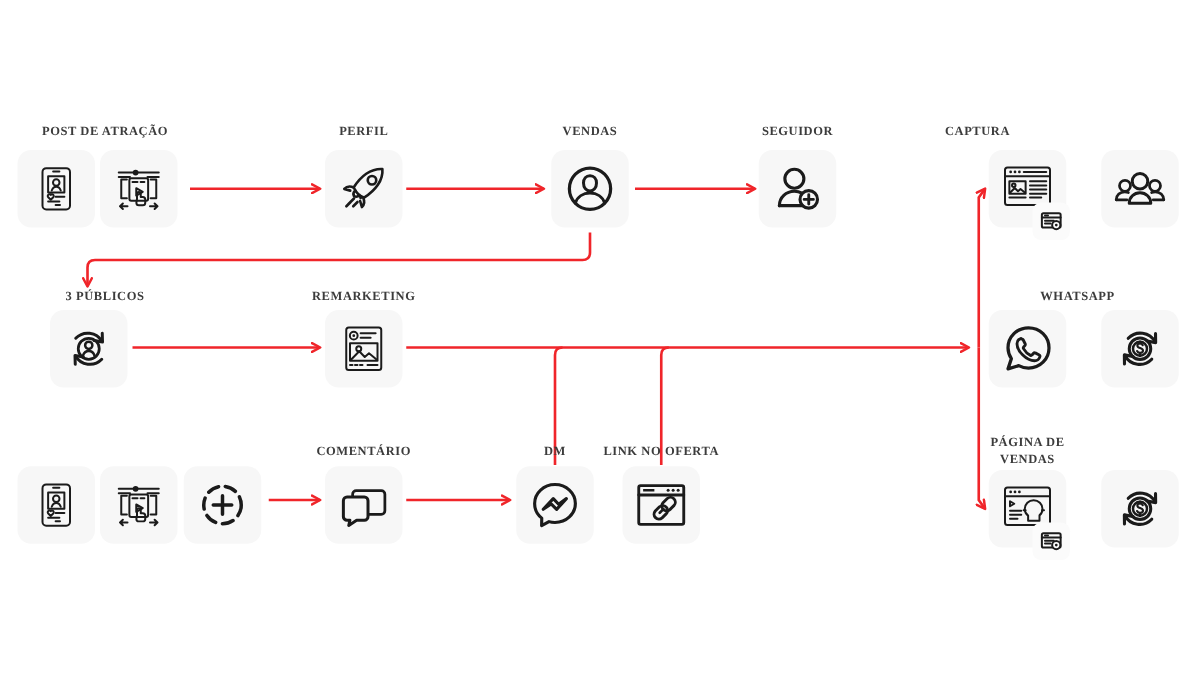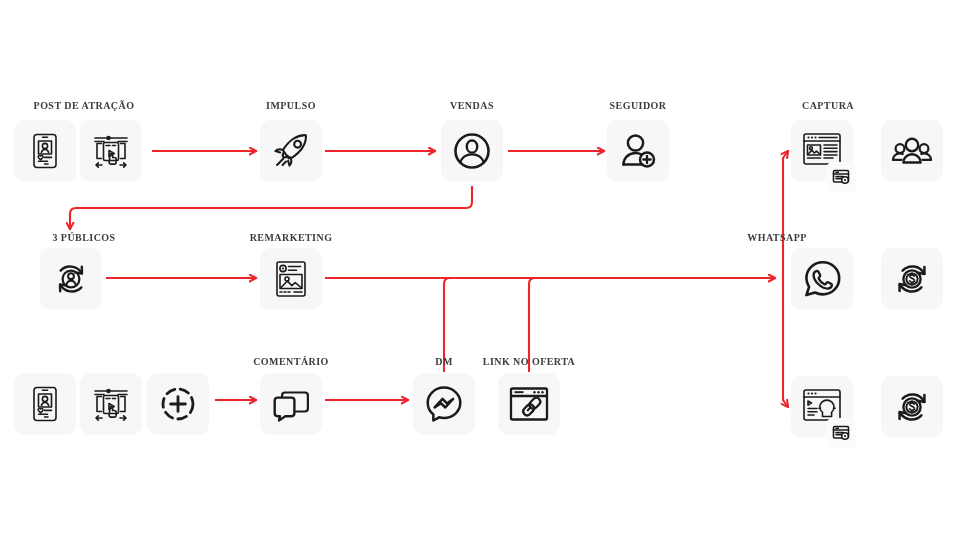--- a/index.html
+++ b/index.html
@@ -92,21 +92,21 @@
       <rect class="thin" x="14.5" y="13.5" width="15" height="18" rx="1.5"></rect>
       <path class="thin" d="M17 16.5h4M23.5 16.5h3"></path>
       <path class="thin" d="M20 21.5l5.2 3-5.2 3z"></path>
       <path class="thin" d="M8 14.5h4.5M8 14.5v15M8 29.5h4.5M36 14.5h-4.5M36 14.5v15M36 29.5h-4.5"></path>
       <path class="thin" d="M20.6 30.2v-4.1c0-.9.7-1.6 1.5-1.6s1.5.7 1.5 1.6v2.4h1.6c1.1 0 2 .9 2 2v2.6c0 1.1-.9 2-2 2h-3.1c-1.1 0-2-.9-2-2z"></path>
       <path class="thin" d="M13 36h-6M7 36l2.3-2.2M7 36l2.3 2.2"></path>
       <path class="thin" d="M31 36h6M37 36l-2.3-2.2M37 36l-2.3 2.2"></path>
     </svg>
   </div>
 
-  <div class="label" style="left:231px;top:99px;width:120px;">IMPULSO</div>
+  <div class="label" style="left:231px;top:99px;width:120px;">PERFIL</div>
   <div class="tile" style="left:260px;top:120px;">
     <svg width="42" height="42" viewBox="0 0 42 42" class="ico">
       <path d="M18.5 27.5c-3.4-3.4-3.9-4-5.6-7.5 3-4.7 6-8.2 10.1-11C27.6 6 32.5 5 35.9 5.2c.3 3.4-.6 8.2-3.6 12.6-2.8 4.2-6.4 7.3-11 10.3-3.5-1.7-3.8-2.4-2.8.4z" fill="none"></path>
       <path d="M13 20c-3.2-1.4-5.6-1-7.6 1.1l4.8 1.4"></path>
       <path d="M20.5 28c1.5 3.2 1.1 5.6-1 7.6l-1.4-4.8"></path>
       <circle cx="27.6" cy="14.2" r="3.4"></circle>
       <path d="M13.2 28.8l-4.6 4.6M10.5 31.6l-3.4 3.4M16 31.6l-3.4 3.4"></path>
       <path d="M14.2 22.4c-1.4 1.2-1.8 3-1 4.5 1.5.8 3.3.4 4.5-1"></path>
     </svg>
   </div>
@@ -124,21 +124,21 @@
   <div class="tile" style="left:607px;top:120px;">
     <svg width="42" height="42" viewBox="0 0 42 42" class="ico">
       <circle cx="18.5" cy="13" r="7.6" stroke-width="2.5"></circle>
       <path d="M6.5 34.5c0-6.6 5.4-11.5 12-11.5 2.2 0 4.2.5 6 1.5" stroke-width="2.5"></path>
       <path d="M6.5 34.5h18.5" stroke-width="2.5"></path>
       <circle cx="30" cy="29.5" r="7" stroke-width="2.5"></circle>
       <path d="M30 25.8v7.4M26.3 29.5h7.4" stroke-width="2.3"></path>
     </svg>
   </div>
 
-  <div class="label" style="left:768px;top:99px;width:120px;">CAPTURA</div>
+  <div class="label" style="left:722px;top:99px;width:120px;">CAPTURA</div>
   <div class="tile" style="left:791px;top:120px;">
     <svg width="46" height="46" viewBox="0 0 46 46" class="ico">
       <rect class="thin" x="5" y="6" width="36" height="30" rx="2"></rect>
       <path class="thin" d="M5 13h36"></path>
       <circle class="fil" cx="9.5" cy="9.5" r="1.1"></circle>
       <circle class="fil" cx="13" cy="9.5" r="1.1"></circle>
       <circle class="fil" cx="16.5" cy="9.5" r="1.1"></circle>
       <path class="thin" d="M20 9.5h18"></path>
       <rect class="thin" x="8.5" y="17" width="13" height="10"></rect>
       <circle class="thin" cx="12" cy="20.2" r="1.4"></circle>
@@ -190,21 +190,21 @@
       <circle class="thin" cx="13" cy="10.5" r="3.1"></circle>
       <circle class="fil" cx="13" cy="10.5" r="1.1"></circle>
       <path class="thin" d="M18.5 8.5h12M18.5 12.2h8"></path>
       <rect class="thin" x="10" y="16.5" width="22" height="14"></rect>
       <circle class="thin" cx="17" cy="21" r="2"></circle>
       <path class="thin" d="M10.6 30l6.8-7 4.4 4.6 3.4-3 6.5 5.4"></path>
       <path class="thin" d="M10 34h2M14 34h2M18 34h2M24 34h8"></path>
     </svg>
   </div>
 
-  <div class="label" style="left:717px;top:231px;width:120px;">WHATSAPP</div>
+  <div class="label" style="left:802px;top:231px;width:120px;">WHATSAPP</div>
   <div class="tile" style="left:791px;top:248px;">
     <svg width="44" height="44" viewBox="0 0 44 44" class="ico">
       <path d="M22.8 5.2c9.2 0 16.4 7.2 16.4 16.1 0 8.9-7.2 16.1-16.4 16.1-2.8 0-5.5-.7-7.8-1.9l-8.6 2.6 2.7-8.2a15.8 15.8 0 0 1-2.7-8.6C6.4 12.4 13.6 5.2 22.8 5.2z" stroke-width="2.6"></path>
       <path d="M17.2 14.2c.5-.1 1 0 1.3.6l1.6 3.2c.3.6.2 1-.2 1.5l-1 1.1c-.3.4-.4.8-.1 1.3a13 13 0 0 0 5.6 5.4c.5.2.9.1 1.2-.3l1.2-1.4c.4-.5.9-.6 1.4-.3l3.2 1.7c.5.3.7.8.5 1.4-.5 1.9-2.3 3.2-4.3 3.2-6.3 0-14-7.6-14-13.7 0-2 1.4-3.6 3.3-4.1z" stroke-width="2.3"></path>
     </svg>
   </div>
 
   <div class="tile" style="left:881px;top:248px;">
     <svg width="44" height="44" viewBox="0 0 44 44" class="ico">
       <circle cx="22" cy="22" r="8.6" stroke-width="2.4"></circle>
@@ -278,20 +278,22 @@
       <path class="fil" d="M7.5 9.2h9v1.9h-9z"></path>
       <circle class="fil" cx="27.5" cy="10.2" r="1.2"></circle>
       <circle class="fil" cx="31.5" cy="10.2" r="1.2"></circle>
       <circle class="fil" cx="35.5" cy="10.2" r="1.2"></circle>
       <path d="M23.4 20.2l3.4-3.4a3.9 3.9 0 0 1 5.5 5.5l-3.4 3.4a3.9 3.9 0 0 1-5.5-5.5z" stroke-width="2.3"></path>
       <path d="M20.6 23.4l-3.4 3.4a3.9 3.9 0 0 0 5.5 5.5l3.4-3.4a3.9 3.9 0 0 0-5.5-5.5z" stroke-width="2.3"></path>
       <path d="M20.8 28.2l2.7-2.7" stroke-width="2.1"></path>
     </svg>
   </div>
 
+  <div class="label" style="left:762px;top:348px;width:120px;">PÁGINA DE
+VENDAS</div>
   <div class="tile" style="left:791px;top:376px;">
     <svg width="46" height="46" viewBox="0 0 46 46" class="ico">
       <rect class="thin" x="5" y="6" width="36" height="30" rx="2"></rect>
       <path class="thin" d="M5 13h36"></path>
       <circle class="fil" cx="9.5" cy="9.5" r="1.1"></circle>
       <circle class="fil" cx="13" cy="9.5" r="1.1"></circle>
       <circle class="fil" cx="16.5" cy="9.5" r="1.1"></circle>
       <path class="thin" d="M9 17l3.4 2-3.4 2z"></path>
       <path class="thin" d="M9 24.5h9M9 27.8h9M9 31h6"></path>
       <path class="thin" d="M23.5 32.5v-4c-1.7-1.3-2.7-3.2-2.7-5.4 0-3.9 3.2-7 7.1-7s7.1 3.1 7.1 7c0 2-.9 3.9-2.4 5.2v4.2z"></path>

